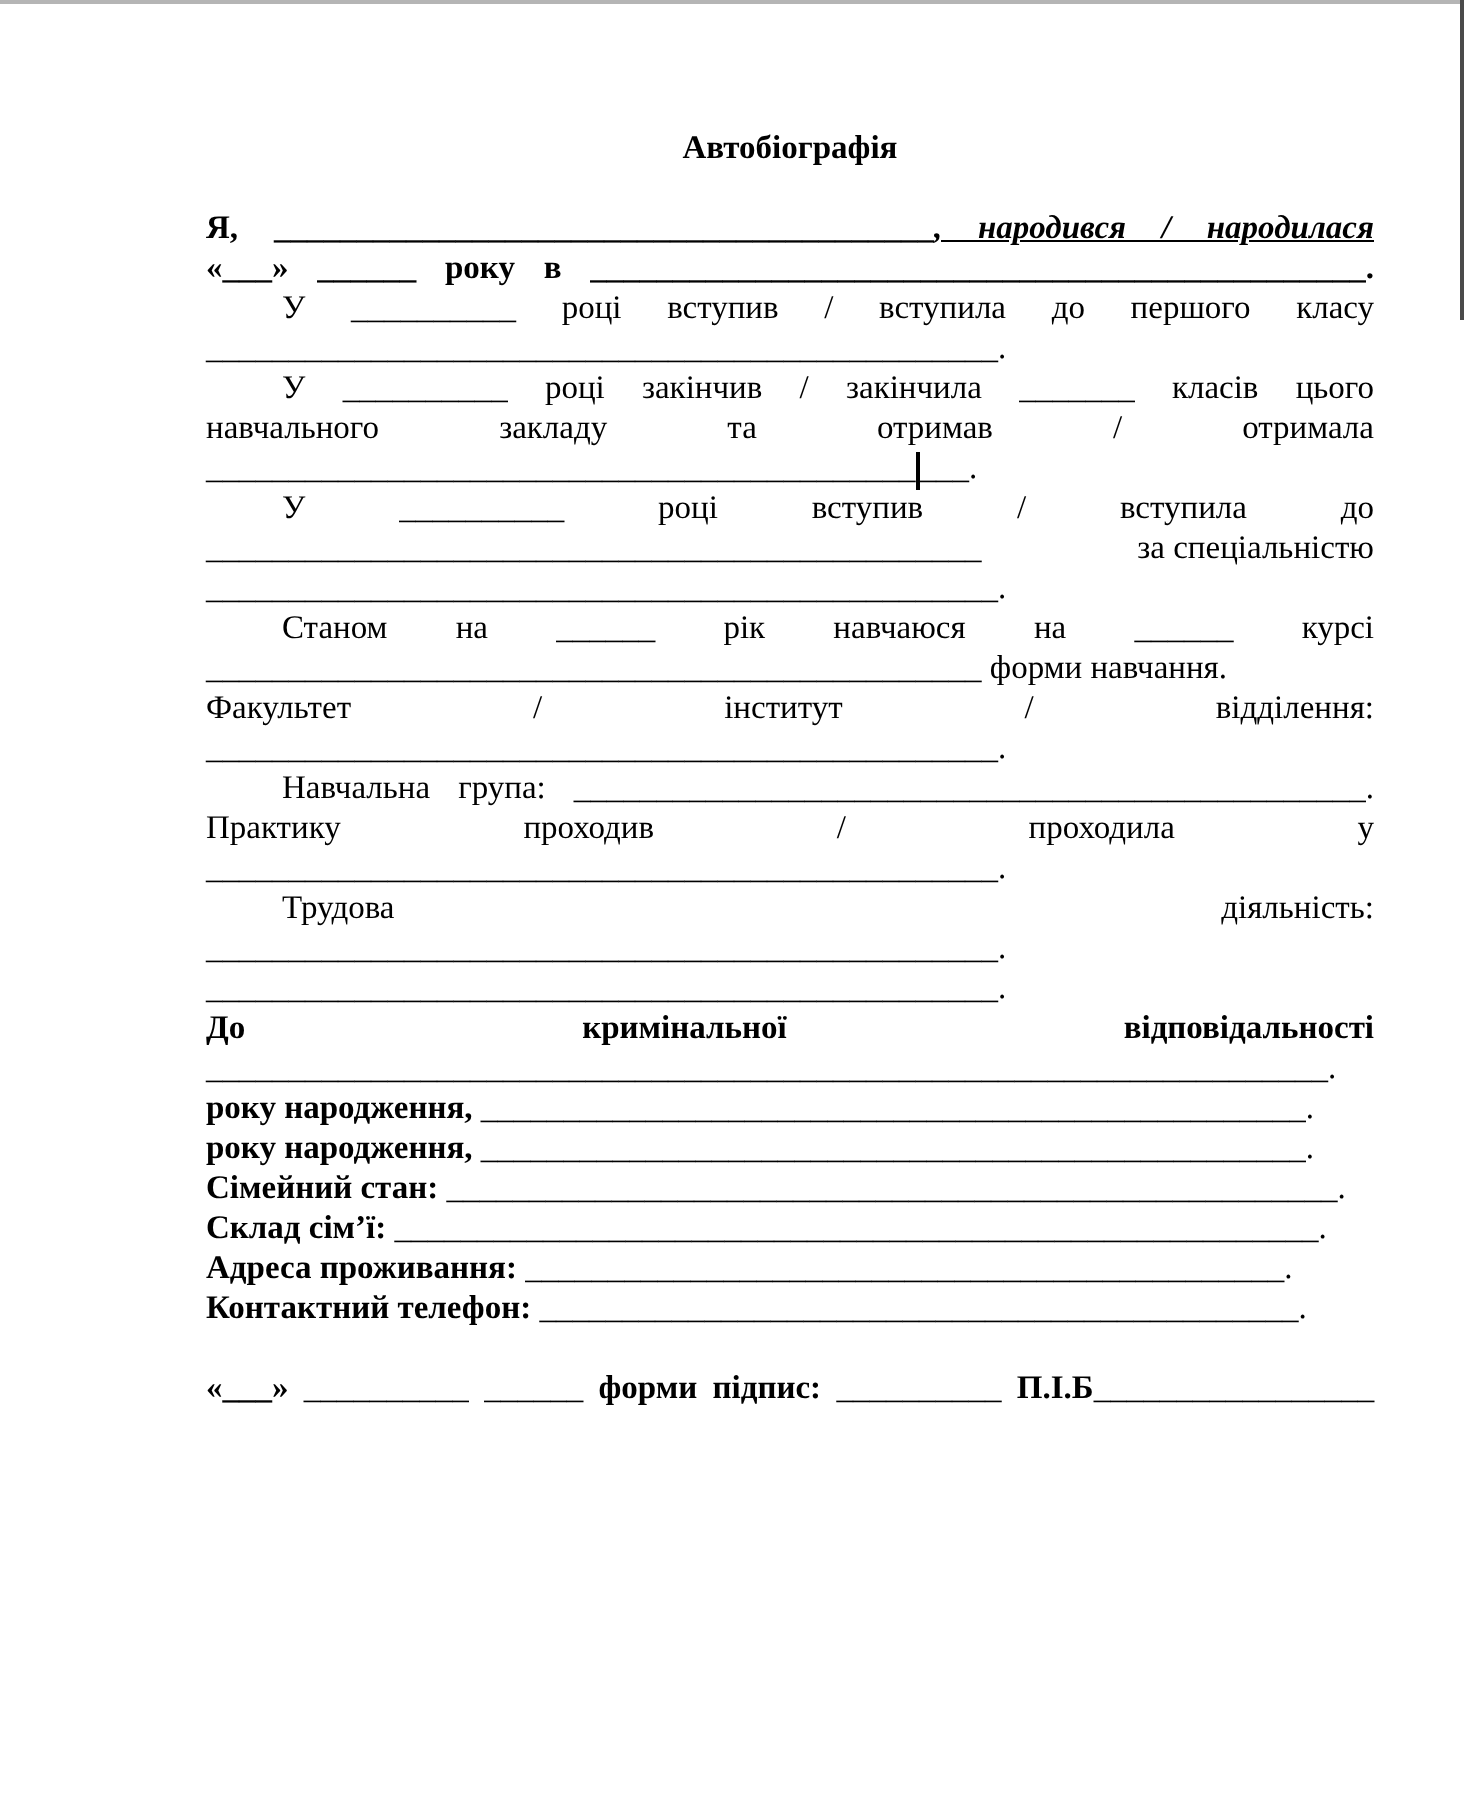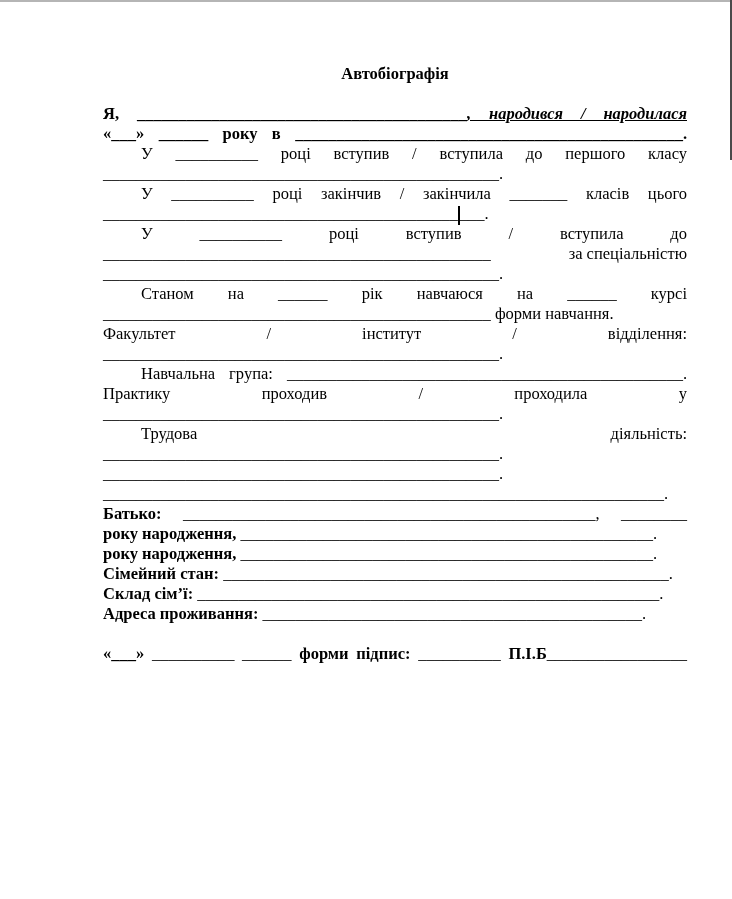--- a/index.html
+++ b/index.html
@@ -54,46 +54,48 @@
     <div class="line center">
       <span class="b">Автобіографія</span>
     </div>
     <div class="line"></div>
     <div id="lines">
         <div class="line justify"><span class="b">Я,</span> <span class="b">________________________________________</span><span class="b i">, народився / народилася</span></div>
         <div class="line justify"><span class="b">«___»</span> <span class="b">______</span> <span class="b">року в</span> <span class="b">_______________________________________________</span><span class="b">.</span></div>
         <div class="line justify indent"><span class="">У</span> <span class="">__________</span> <span class="">році вступив / вступила до першого класу</span></div>
         <div class="line"><span class="">________________________________________________</span><span class="">.</span></div>
         <div class="line justify indent"><span class="">У</span> <span class="">__________</span> <span class="">році закінчив / закінчила</span> <span class="">_______</span> <span class="">класів цього</span></div>
+        <div class="line justify"><span class="">навчального закладу та отримав / отримала</span></div>
         <div class="line"><span class="">___________________________________________</span><span class="caret"></span><span class="">___</span><span class="">.</span></div>
         <div class="line justify indent"><span class="">У</span> <span class="">__________</span> <span class="">році вступив / вступила до</span></div>
         <div class="line spread">
           <span class="">_______________________________________________</span>
           <span class="">за спеціальністю</span>
         </div>
         <div class="line"><span class="">________________________________________________</span><span class="">.</span></div>
         <div class="line justify indent"><span class="">Станом на</span> <span class="">______</span> <span class="">рік навчаюся на</span> <span class="">______</span> <span class="">курсі</span></div>
         <div class="line"><span class="">_______________________________________________</span> <span class="">форми навчання.</span></div>
         <div class="line justify"><span class="">Факультет / інститут / відділення:</span></div>
         <div class="line"><span class="">________________________________________________</span><span class="">.</span></div>
         <div class="line justify indent"><span class="">Навчальна група:</span> <span class="">________________________________________________</span><span class="">.</span></div>
         <div class="line justify"><span class="">Практику проходив / проходила у</span></div>
         <div class="line"><span class="">________________________________________________</span><span class="">.</span></div>
         <div class="line spread indent">
           <span class="">Трудова</span>
           <span class="">діяльність:</span>
         </div>
         <div class="line"><span class="">________________________________________________</span><span class="">.</span></div>
         <div class="line"><span class="">________________________________________________</span><span class="">.</span></div>
+        <div class="line justify"><span class="b">До</span> <span class="b">кримінальної</span> <span class="b">відповідальності</span></div>
         <div class="line"><span class="">____________________________________________________________________</span><span class="">.</span></div>
-        <div class="line justify"><span class="b">Батько:</span> <span class="">__________________________________________________</span><span class="">,</span> <span class="">________</span></div>
         <div class="line"><span class="b">року народження,</span> <span class="">__________________________________________________</span><span class="">.</span></div>
         <div class="line"><span class="b">року народження,</span> <span class="">__________________________________________________</span><span class="">.</span></div>
         <div class="line"><span class="b">Сімейний стан:</span> <span class="">______________________________________________________</span><span class="">.</span></div>
         <div class="line"><span class="b">Склад сім’ї:</span> <span class="">________________________________________________________</span><span class="">.</span></div>
         <div class="line"><span class="b">Адреса проживання:</span> <span class="">______________________________________________</span><span class="">.</span></div>
+        <div class="line"><span class="b">Контактний телефон:</span> <span class="">______________________________________________</span><span class="">.</span></div>
         <div class="line"></div>
         <div class="line justify"><span class="b">«___»</span> <span class="">__________</span> <span class="">______</span> <span class="b">форми підпис:</span> <span class="">__________</span> <span class="b">П.І.Б</span><span class="">_________________</span></div>
       </div>
   </div>
   <div class="edge-top"></div>
   <div class="edge-right"></div>
 </div>
 
 </body></html>

